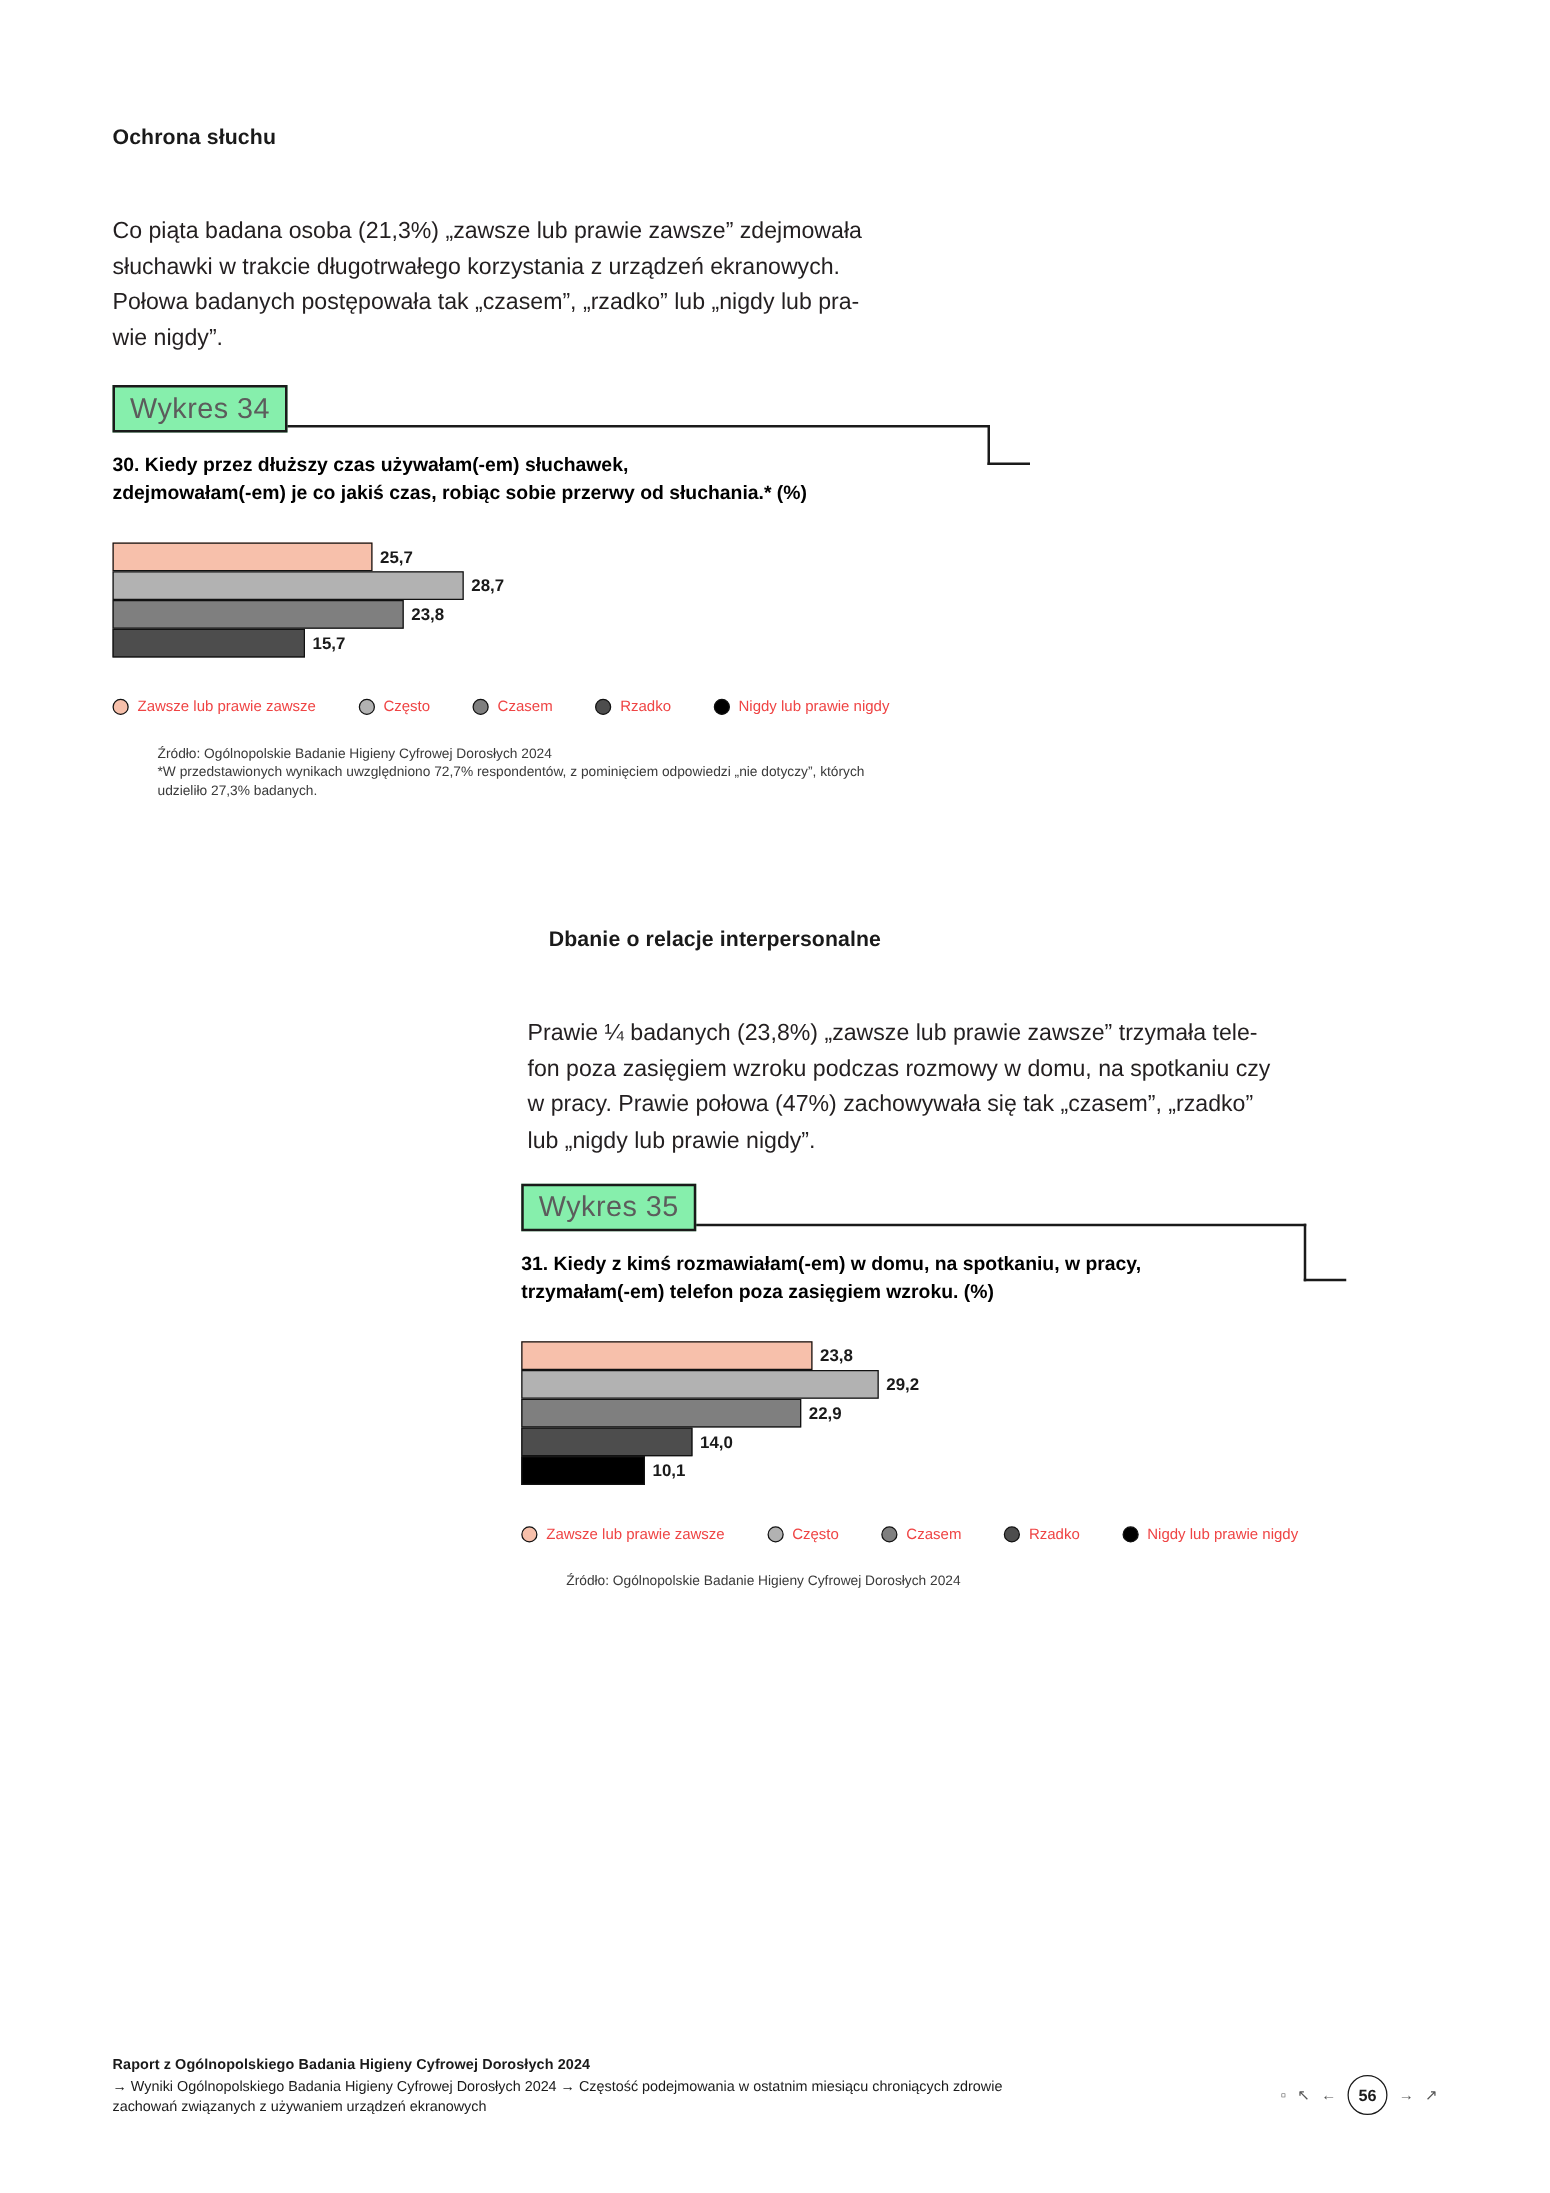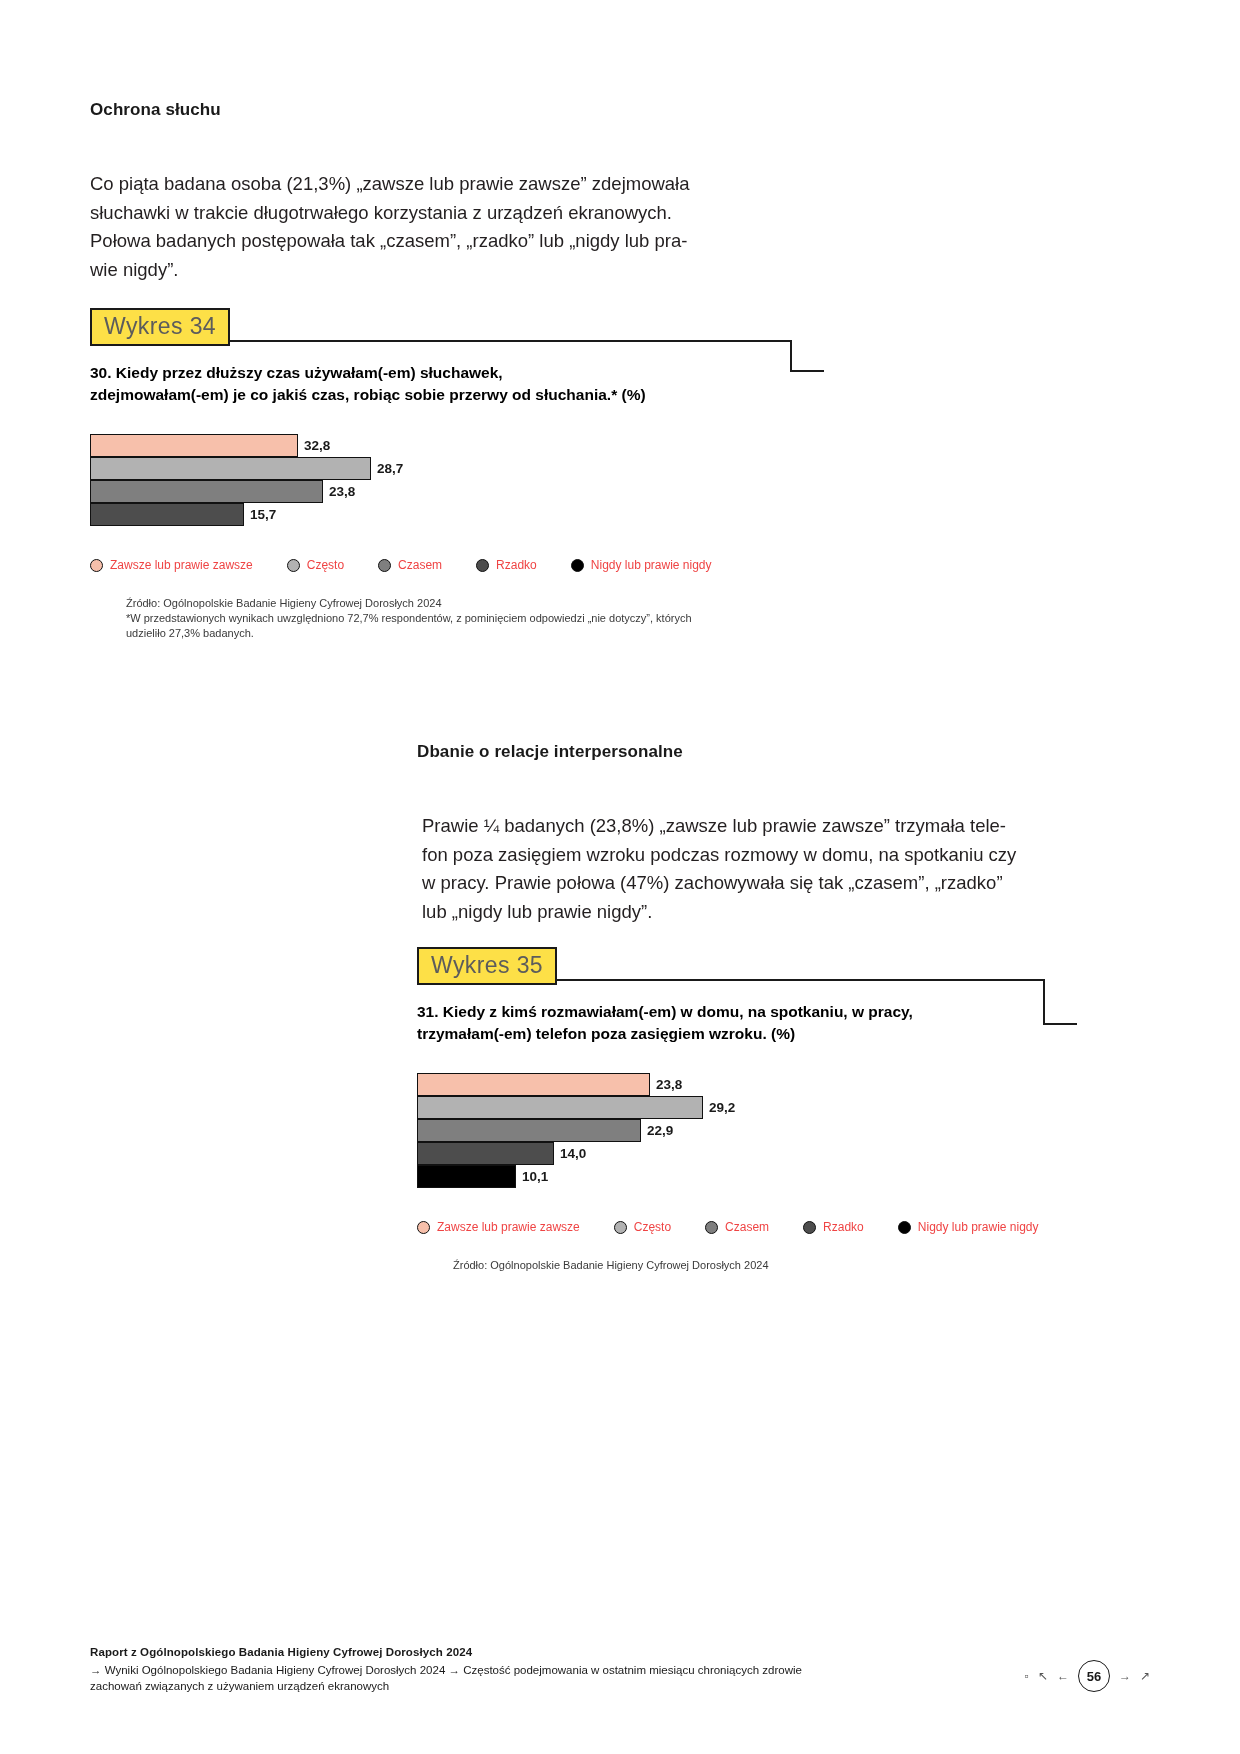--- a/index.html
+++ b/index.html
@@ -27,21 +27,21 @@
   .chart-block{position:absolute;}
   .badge-row{position:relative;height:34px;}
   .badge{
     display:inline-block;
     border:2px solid #1a1a1a;
     padding:3px 12px 5px 12px;
     font-size:23px;
     color:#5c5c5c;
     font-weight:400;
     letter-spacing:.4px;
-    background:#fde047;
+    background:#86efac;
     position:relative;
     z-index:2;
     line-height:26px;
   }
   .rule-h{
     position:absolute;
     height:2px;background:#1a1a1a;
     top:32px;
     z-index:1;
   }
@@ -127,21 +127,21 @@
     </div>
 
     <div class="chart-title" style="margin-top:20px;">
       <div>30. Kiedy przez dłuższy czas używałam(-em) słuchawek,</div>
       <div>zdejmowałam(-em) je co jakiś czas, robiąc sobie przerwy od słuchania.* (%)</div>
     </div>
 
     <div class="bars" style="margin-top:28px;">
       <div class="bar-row">
         <div class="bar" style="width:208px;background:#f7c0ab;"></div>
-        <span class="bar-val">32,8</span>
+        <span class="bar-val">25,7</span>
       </div>
       <div class="bar-row">
         <div class="bar" style="width:281px;background:#b2b2b2;"></div>
         <span class="bar-val">28,7</span>
       </div>
       <div class="bar-row">
         <div class="bar" style="width:233px;background:#7f7f7f;"></div>
         <span class="bar-val">23,8</span>
       </div>
       <div class="bar-row">
@@ -173,21 +173,21 @@
       </div>
     </div>
 
     <div class="source" style="margin-top:24px;">
       <div>Źródło: Ogólnopolskie Badanie Higieny Cyfrowej Dorosłych 2024</div>
       <div>*W przedstawionych wynikach uwzględniono 72,7% respondentów, z pominięciem odpowiedzi „nie dotyczy”, których</div>
       <div>udzieliło 27,3% badanych.</div>
     </div>
   </div>
 
-  <div style="position:absolute;left:417px;top:742px;">
+  <div style="position:absolute;left:439px;top:742px;">
     <div class="sec-head">Dbanie o relacje interpersonalne</div>
   </div>
 
   <div class="body-par" style="position:absolute;left:422px;top:812px;width:620px;">
     <div>Prawie ¼ badanych (23,8%) „zawsze lub prawie zawsze” trzymała tele-</div>
     <div>fon poza zasięgiem wzroku podczas rozmowy w domu, na spotkaniu czy</div>
     <div>w pracy. Prawie połowa (47%) zachowywała się tak „czasem”, „rzadko”</div>
     <div>lub „nigdy lub prawie nigdy”.</div>
   </div>
 

